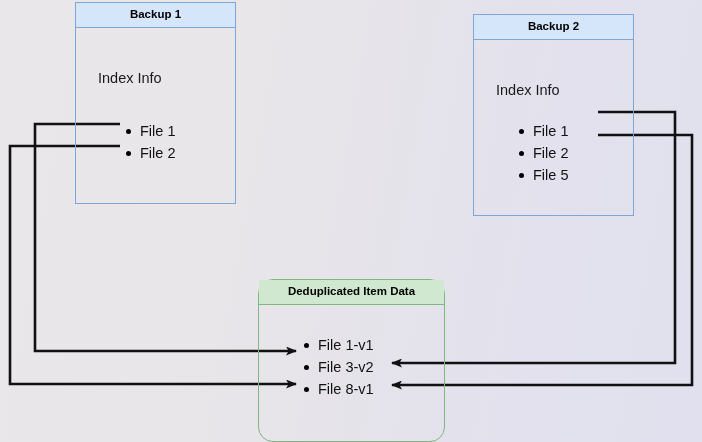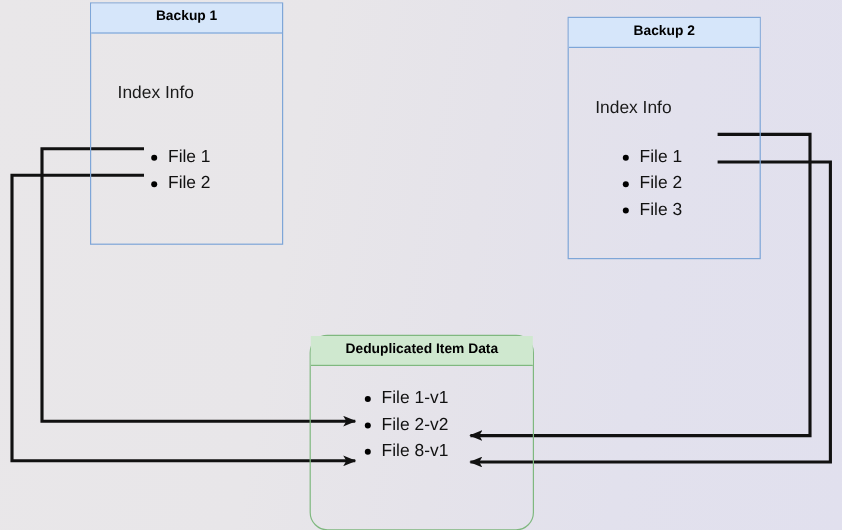--- a/index.html
+++ b/index.html
@@ -128,29 +128,29 @@
     </div>
   </div>
 
   <div class="node backup" style="left:473px; top:14px; width:161px; height:202px;">
     <div class="node-header">Backup 2</div>
     <div class="node-body" style="height:170px;">
       <div class="index-label" style="left:22px; top:42px;">Index Info</div>
       <ul class="file-list" style="left:42px; top:80px;">
         <li>File 1</li>
         <li>File 2</li>
-        <li>File 3</li>
+        <li>File 5</li>
       </ul>
     </div>
   </div>
 
   <div class="node dedup" style="left:258px; top:279px; width:187px; height:163px;border-radius:15px;">
     <div class="node-header">Deduplicated Item Data</div>
     <div class="node-body" style="height:130px;">
-      <ul class="file-list" style="left:42px; top:16px;">
+      <ul class="file-list" style="left:42px; top:29px;">
         <li>File 1-v1</li>
-        <li>File 2-v2</li>
+        <li>File 3-v2</li>
         <li>File 8-v1</li>
       </ul>
     </div>
   </div>
 
 </div>
 
 </body></html>

